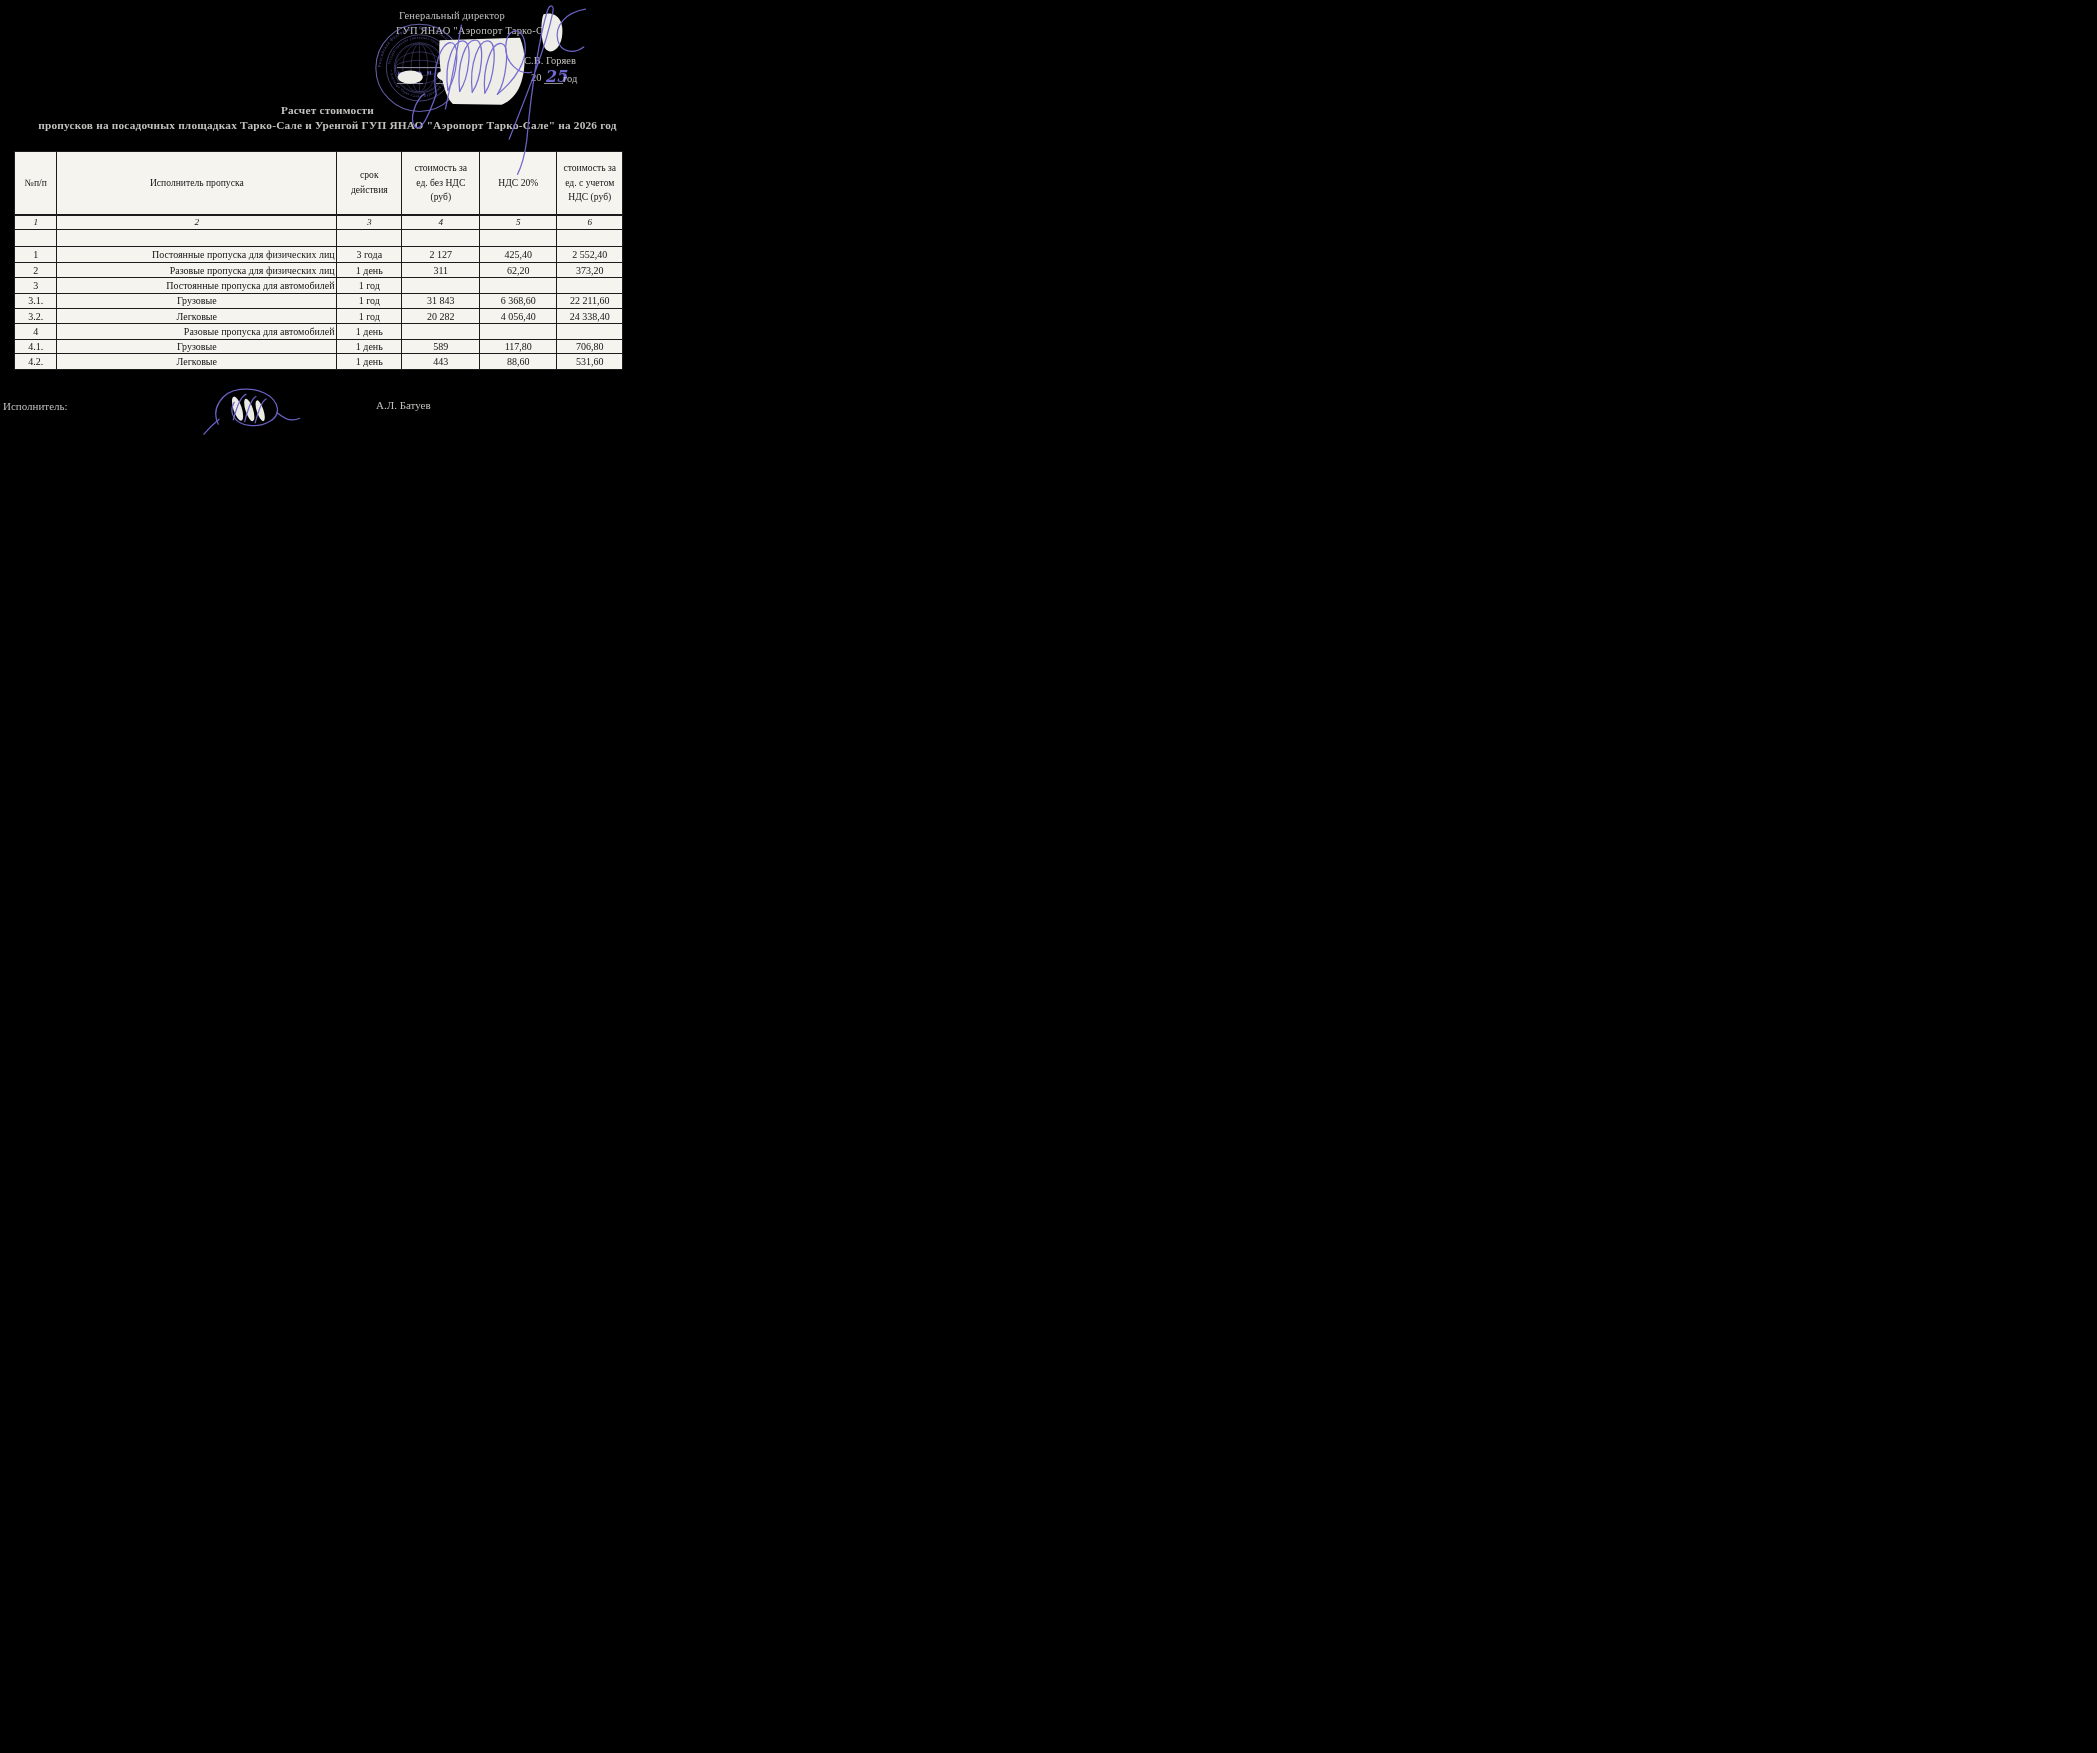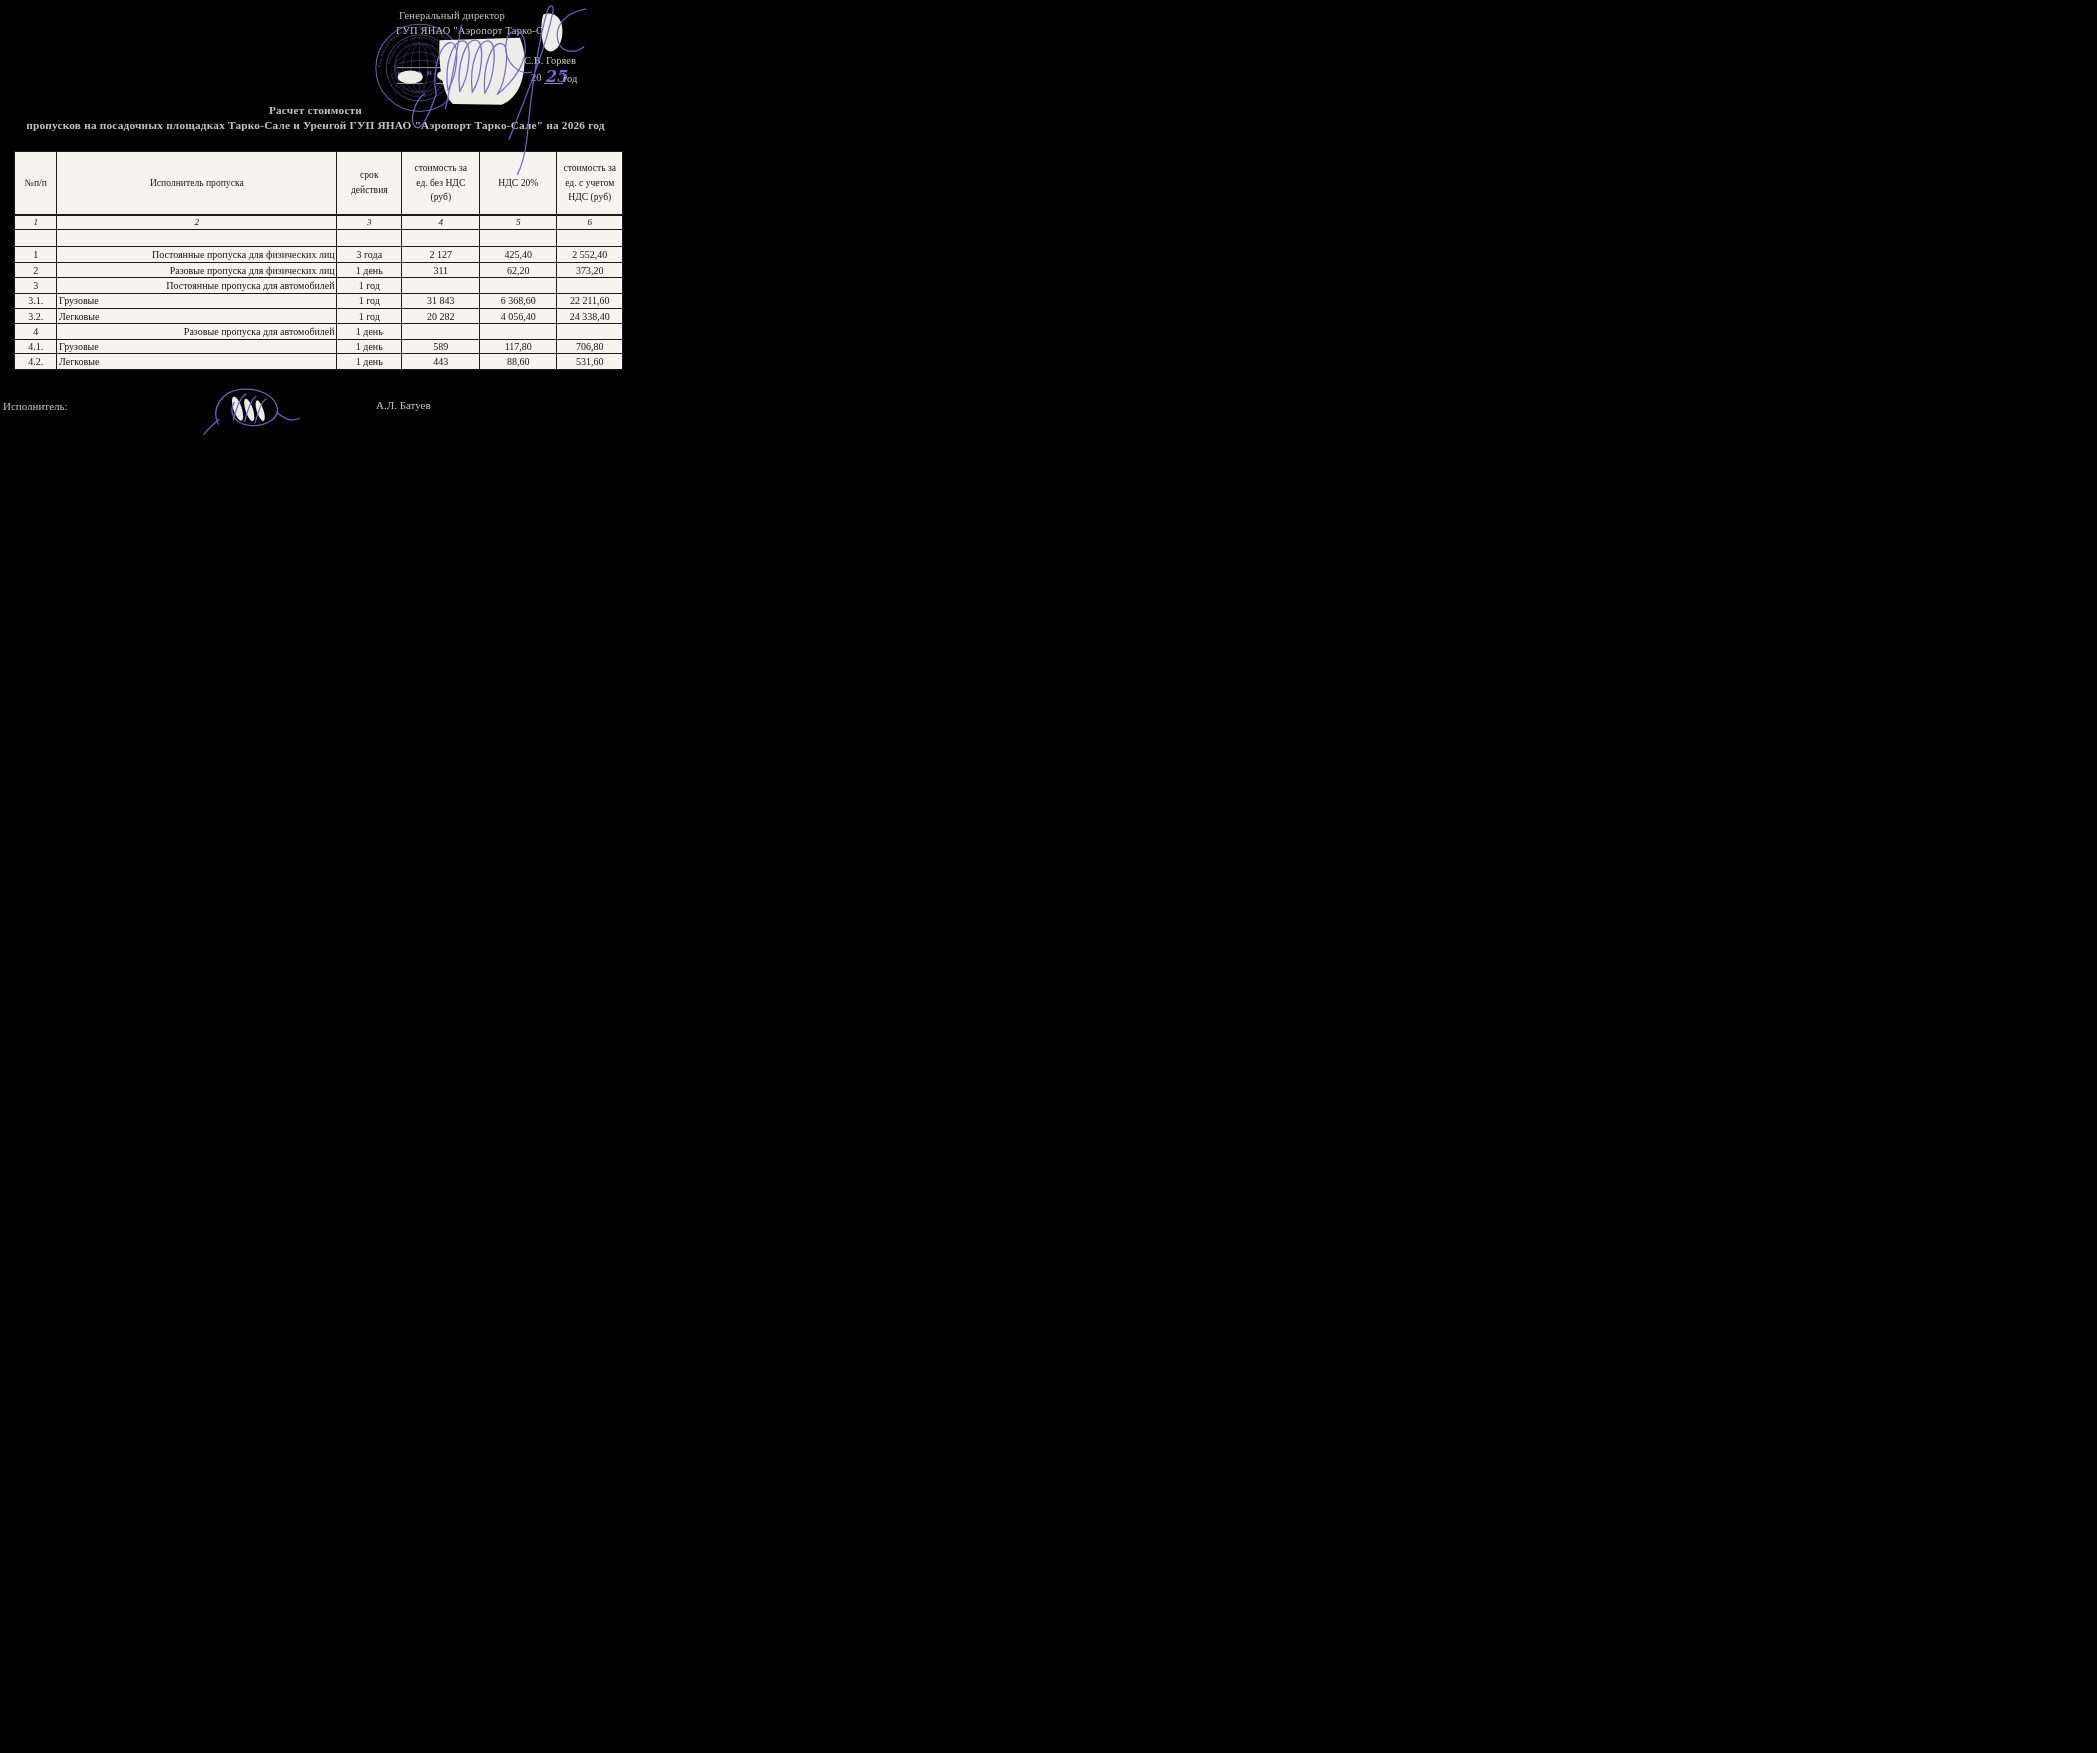--- a/index.html
+++ b/index.html
@@ -8,33 +8,33 @@
   .abs{position:absolute;}
   .gray{color:#c2c1be;}
   
   .appr-line{font-size:10.5px;letter-spacing:0.2px;white-space:nowrap;}
   .signer{font-size:10.5px;white-space:nowrap;}
   .uline{background:#8f8e8b;height:0.8px;}
   .hand{color:#6f68cf;font-style:italic;font-weight:bold;white-space:nowrap;
         font-family:"DejaVu Serif",serif;}
   .yearline{font-size:10.5px;white-space:nowrap;}
   
-  .title-l{width:100%;text-align:center;font-weight:bold;font-size:11.3px;letter-spacing:0.2px;}
+  .title-l{width:100%;text-align:center;font-weight:bold;font-size:11.3px;letter-spacing:0.2px;margin-left:12px;}
   
   #costtable{border-collapse:collapse;table-layout:fixed;width:608px;background:#f6f4ef;
              border:1.7px solid #141414;}
   #costtable td{border:0.8px solid #1b1b1b;border-top-width:1.3px;border-bottom-width:1.3px;
                 vertical-align:middle;color:#141414;font-size:10px;overflow:hidden;
                 padding:0 1.7px;}
   #costtable tr.hdr td{font-size:9.6px;text-align:center;white-space:pre-line;line-height:1.5;
                        border-bottom-width:2.1px;}
   #costtable tr.nums td{font-style:italic;text-align:center;font-size:9.2px;}
   td.c-num{text-align:center;}
   td.c-name{text-align:right;padding-left:3.8px;}
-  td.c-name-r{text-align:left;padding-right:2.5px;}
+  td.c-name-r{text-align:center;padding-right:2.5px;}
   td.c-val{text-align:center;}
   .h-hdr{height:63px;} .h-nums{height:15px;} .h-empty{height:17px;}
   .h-r1{height:16.4px;} .h-r2{height:14.3px;} .h-r3{height:16.4px;} .h-r31{height:14.7px;}
   .h-r32{height:15.5px;} .h-r4{height:15.5px;} .h-r41{height:14.7px;} .h-r42{height:16px;}
   
   .foot{font-size:11px;white-space:nowrap;}
   
   #ink{pointer-events:none;}
 </style>
 </head>

